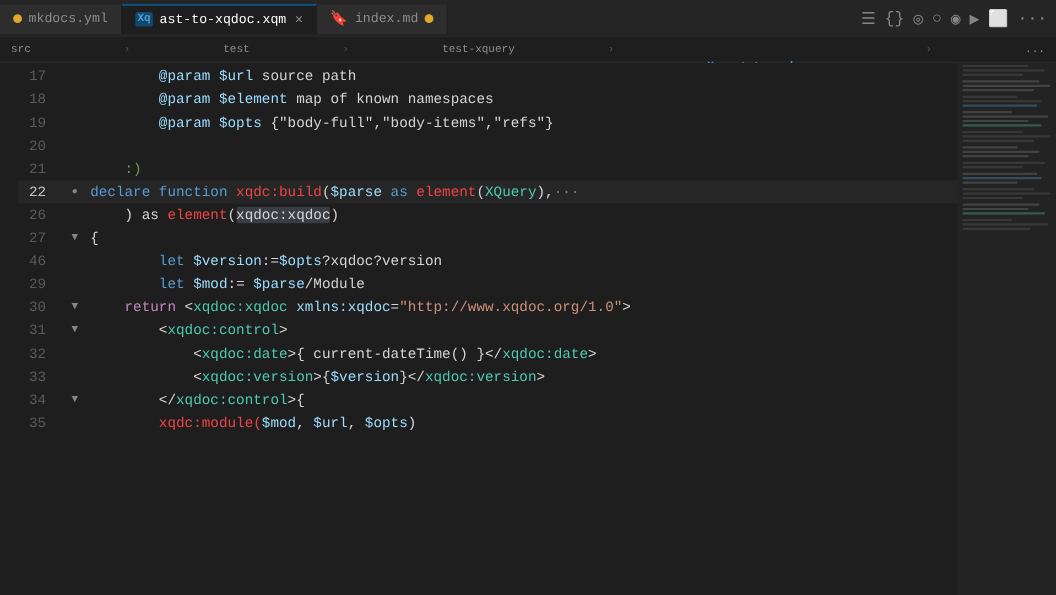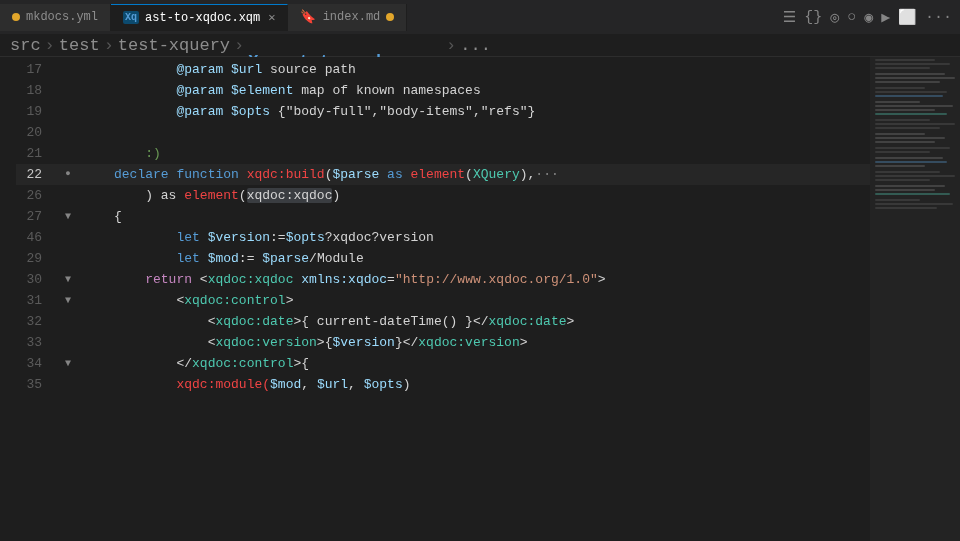--- a/index.html
+++ b/index.html
@@ -73,24 +73,25 @@
       cursor: pointer;
     }
 
     
     .breadcrumb {
       display: flex;
       align-items: center;
       height: 22px;
       background: #1e1e1e;
       padding: 0 10px;
-      font-size: 17px;
+      font-size: 10px;
       color: #8d8d8d;
       gap: 4px;
       border-bottom: 1px solid #2d2d2d;
+      justify-content: space-between;
     }
     .breadcrumb .sep {
       color: #555;
     }
     .breadcrumb .highlight {
       color: #569cd6;
       font-weight: bold;
       margin-top: 32px;
     }
     .breadcrumb .dots {
@@ -138,21 +139,20 @@
       align-items: center;
       justify-content: center;
       color: #858585;
       font-size: 10px;
       cursor: pointer;
     }
     .code-content {
       flex: 1;
       white-space: pre;
       padding-left: 4px;
-      margin-left: 32px;
     }
 
     
     .kw { color: #569cd6; }
     .kw2 { color: #c586c0; }
     .fn { color: #ef4444; }
     .type { color: #4ec9b0; }
     .str { color: #ce9178; }
     .param { color: #9cdcfe; }
     .tag { color: #4ec9b0; }

